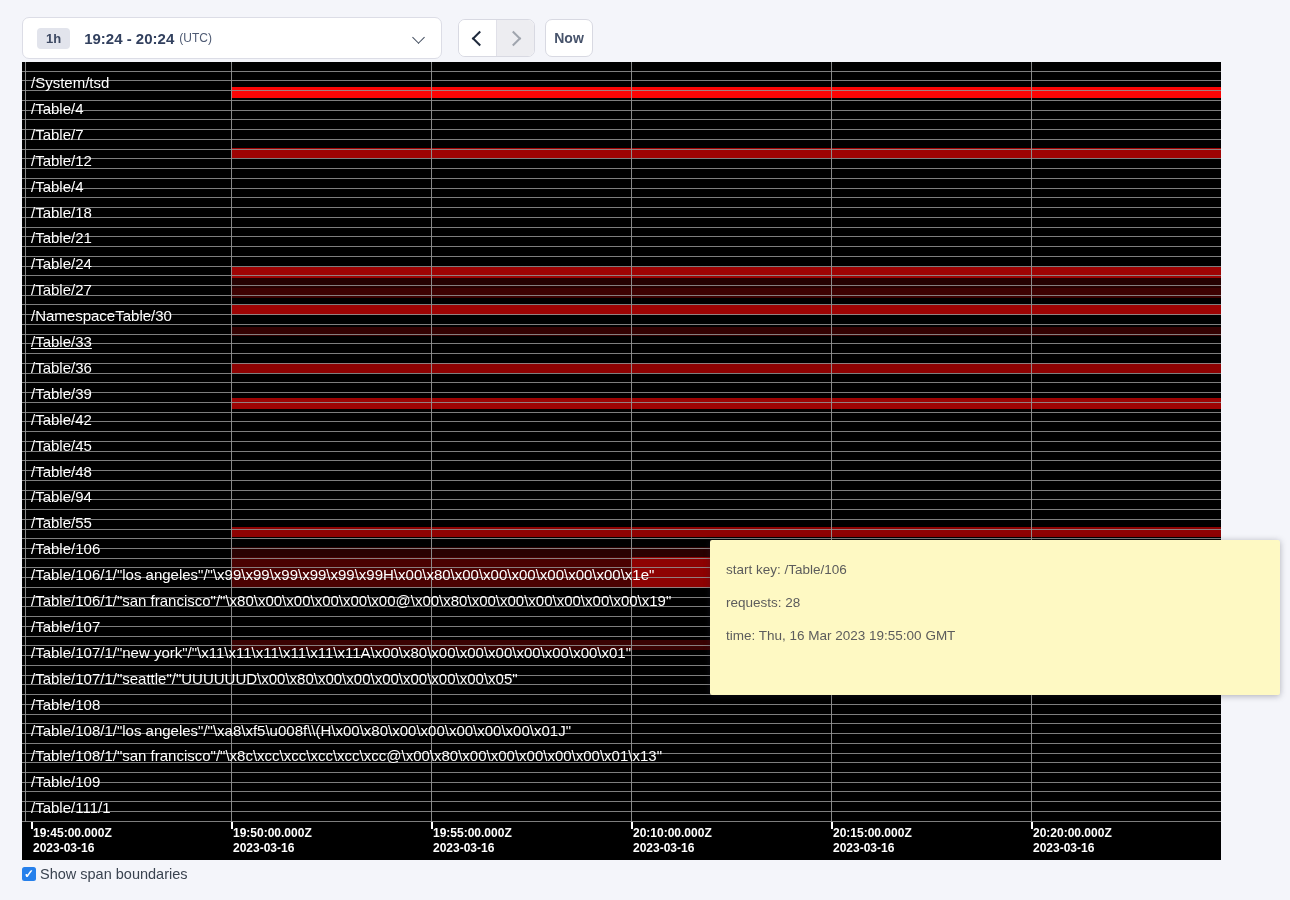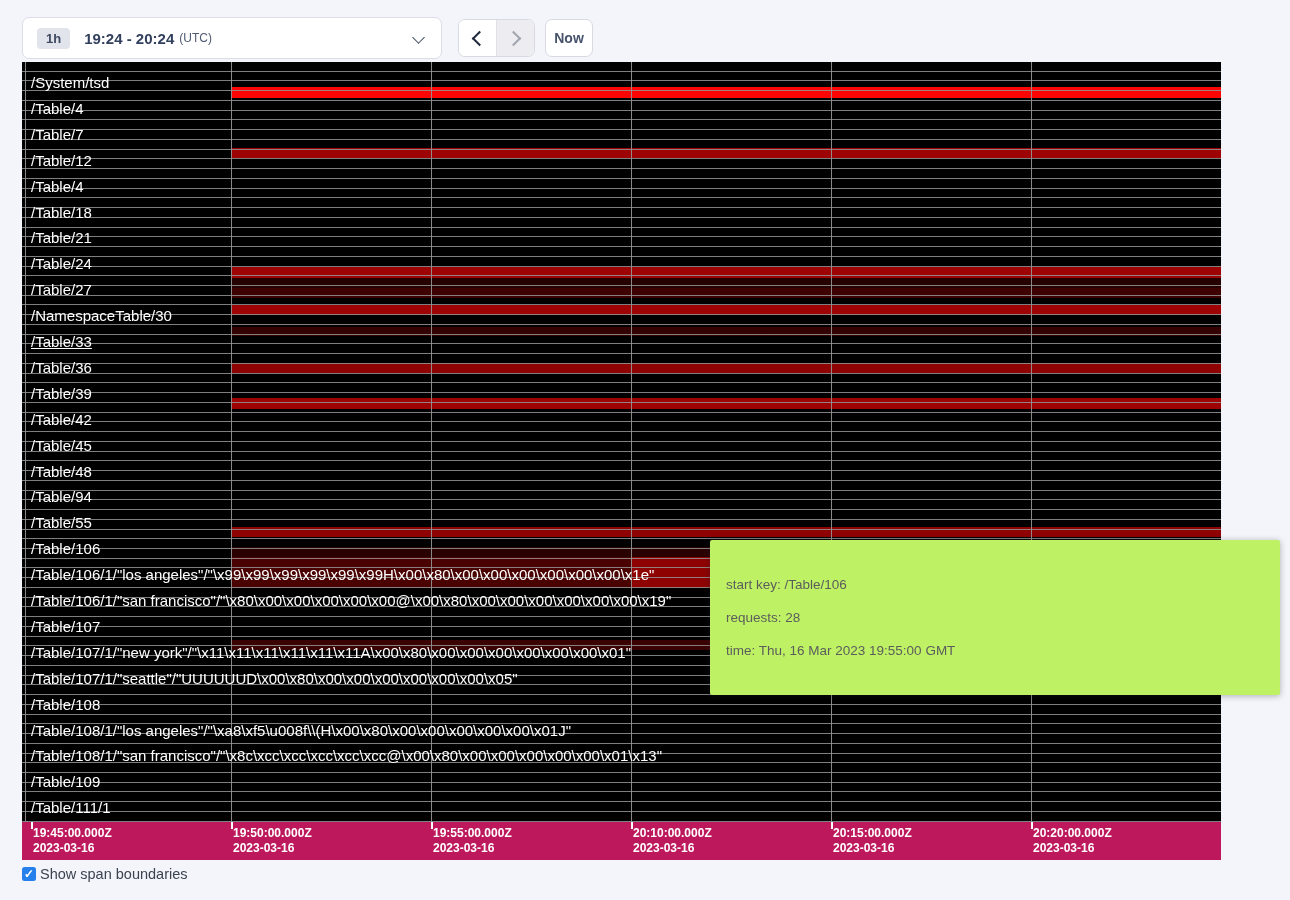--- a/index.html
+++ b/index.html
@@ -51,29 +51,29 @@
     background:repeating-linear-gradient(to bottom, transparent 0px, transparent 8.74px, rgba(148,148,148,0.85) 8.74px, rgba(148,148,148,0.85) 9.74px);
   }
   .vline{position:absolute;top:0;width:1px;height:760px;background:rgba(150,150,150,0.9);pointer-events:none;}
   .row-label{
     position:absolute;left:9px;height:14px;line-height:14px;
     color:#fff;font-size:15px;white-space:nowrap;pointer-events:none;
   }
   
   .axis{
     position:absolute;left:22px;top:822px;width:1199px;height:38px;
-    background:#be185d;overflow:hidden;
+    background:#000000;overflow:hidden;
   }
   .tick{position:absolute;top:0;width:1.5px;height:7px;background:#fff;}
   .tick-label{position:absolute;top:4px;color:#fff;font-size:12px;font-weight:700;line-height:15px;white-space:nowrap;}
   
   .tooltip{
     position:absolute;left:710px;top:540px;width:570px;height:155px;
-    background:#bef264;border-radius:2px;box-shadow:0 1px 6px rgba(40,40,60,0.35);
-    box-sizing:border-box;padding:21px 16px;
+    background:#fef9c3;border-radius:2px;box-shadow:0 1px 6px rgba(40,40,60,0.35);
+    box-sizing:border-box;padding:6px 16px;
     font-size:13.5px;color:#5c5c5c;z-index:5;
   }
   .tooltip p{margin:15px 0;line-height:18px;white-space:nowrap;overflow:hidden;}
   
   .footer{position:absolute;left:22px;top:866px;display:flex;align-items:center;}
   .checkbox{
     width:14px;height:14px;background:#2680eb;border-radius:2.5px;cursor:pointer;
     display:flex;align-items:center;justify-content:center;flex:none;
   }
   .checkbox .check{color:#fff;font-size:12px;line-height:12px;font-weight:700;}

